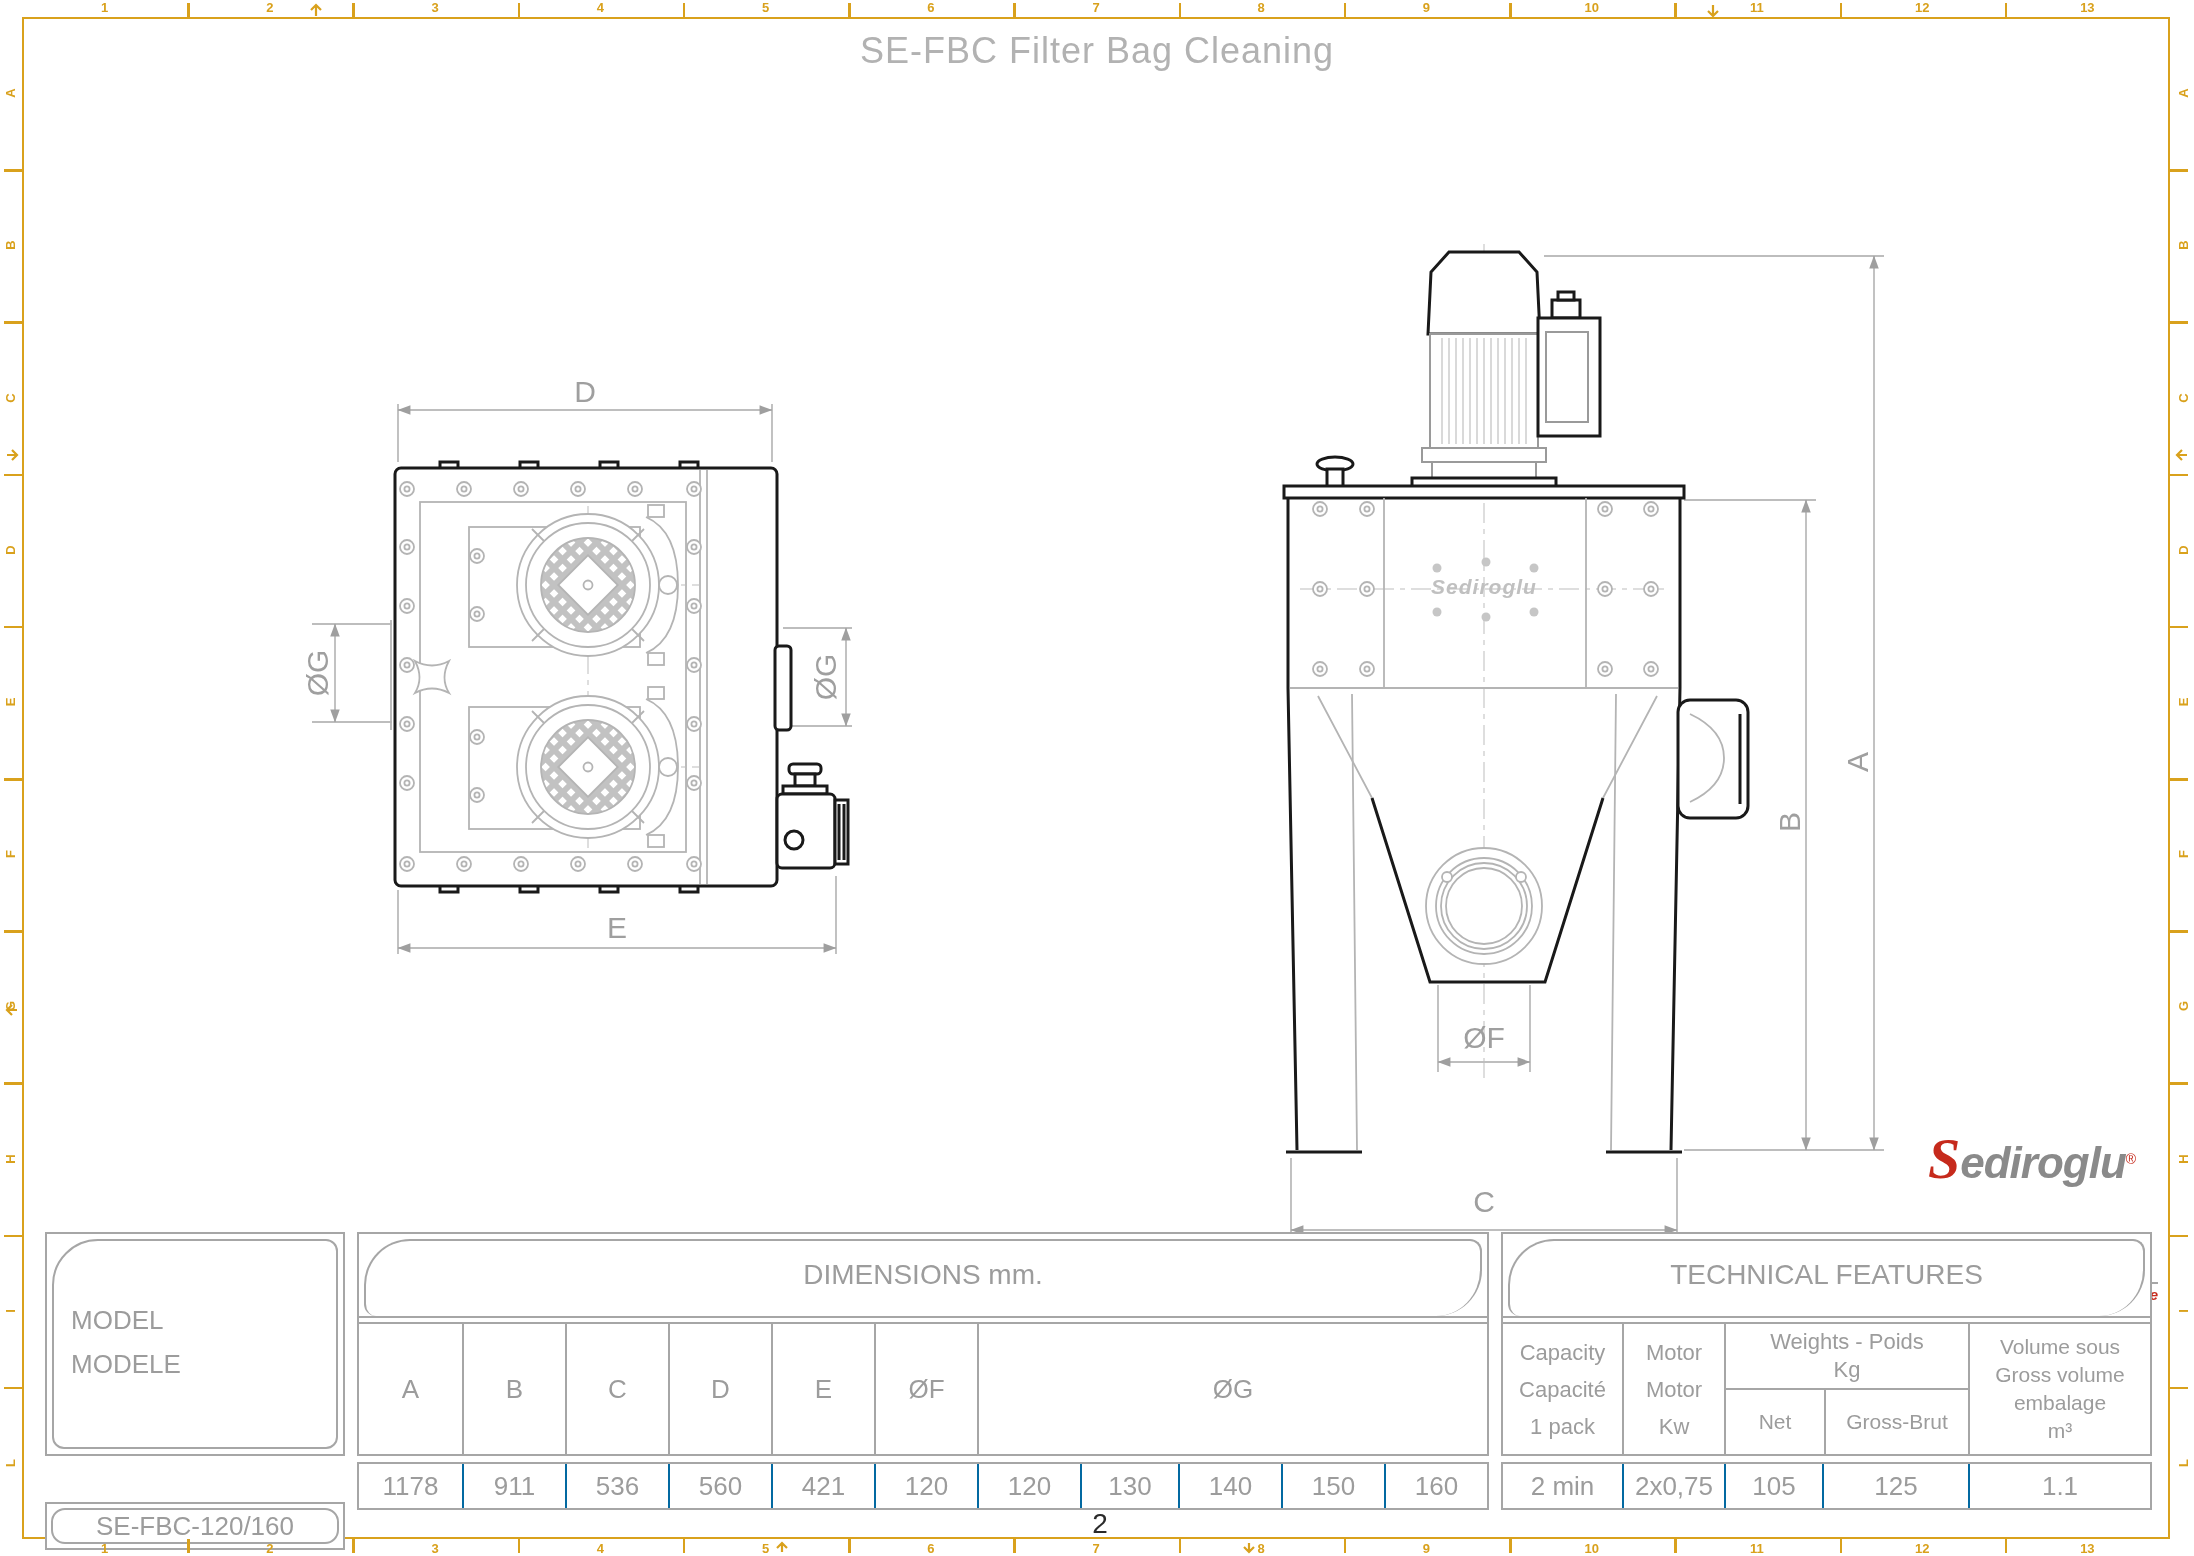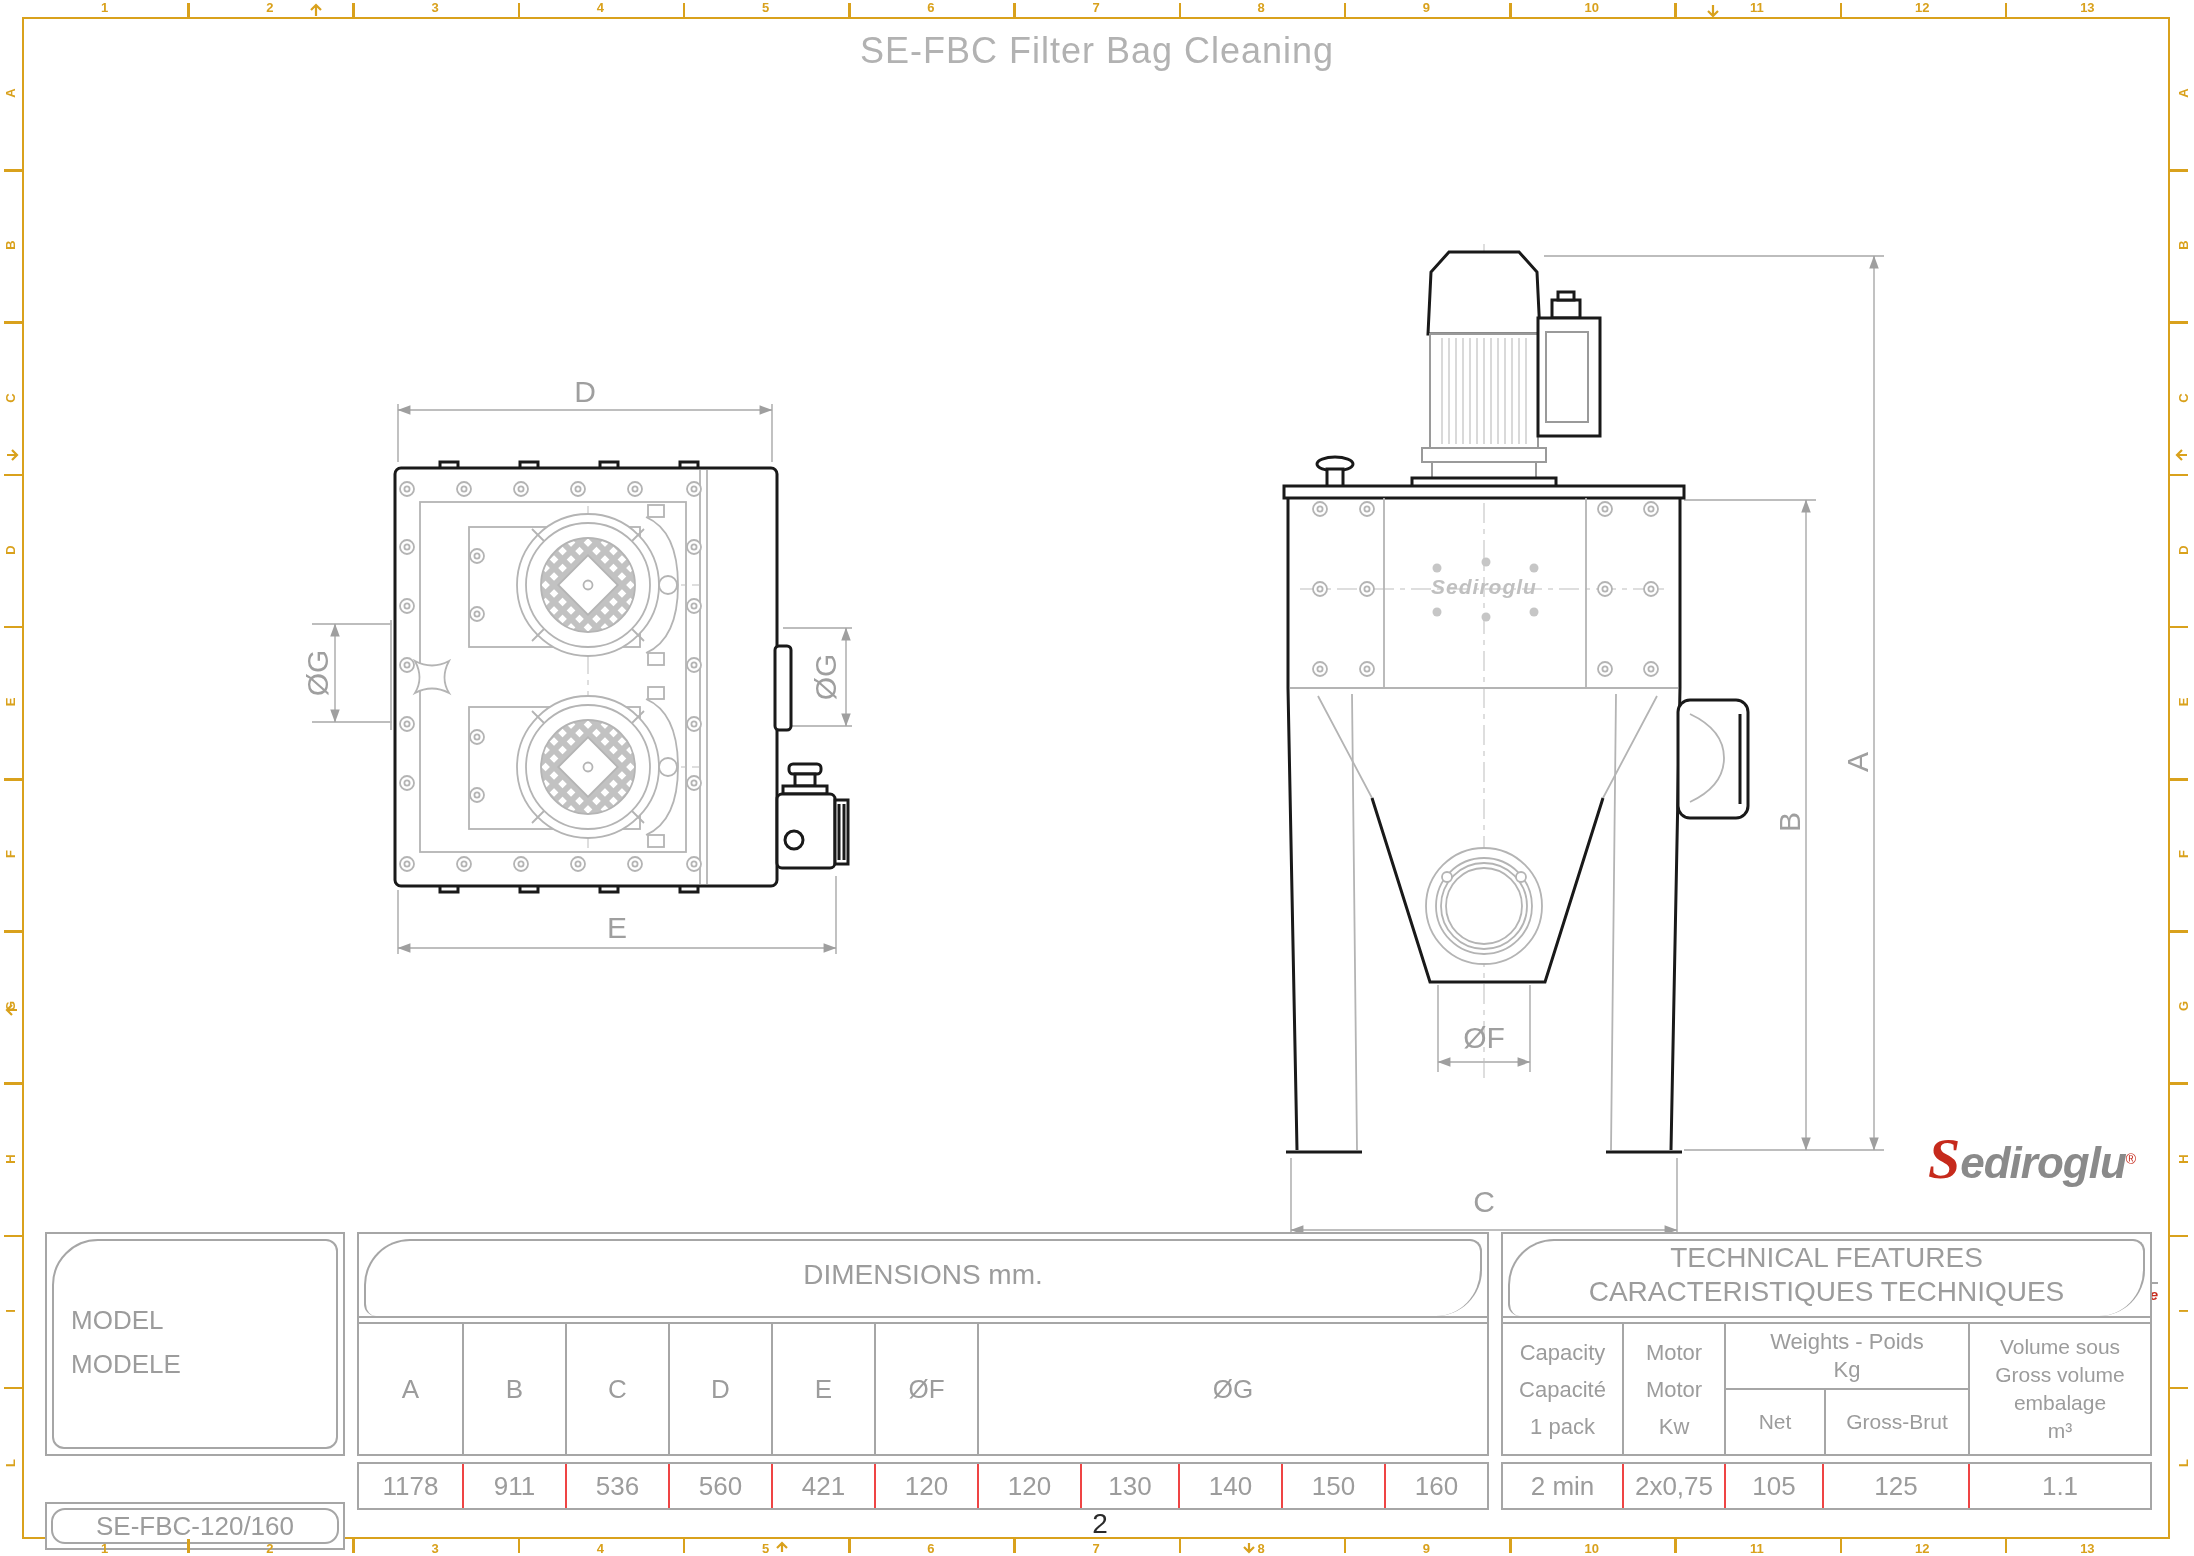--- a/index.html
+++ b/index.html
@@ -49,21 +49,21 @@
        flex-direction:column;}
   .col + .col{border-left:2px solid #a6a6a6;}
   .hdr-letter{font-size:26px;color:#9c9c9c;}
   .sub3{font-size:22px;line-height:37px;text-align:center;color:#9c9c9c;}
   .sub4{font-size:21px;line-height:28px;text-align:center;color:#9c9c9c;}
   .wtitle{height:64px;border-bottom:2px solid #a6a6a6;display:flex;flex-direction:column;
           align-items:center;justify-content:center;font-size:22px;line-height:28px;color:#9c9c9c;}
   .wsub{flex:1;display:flex;}
   .drow-cell{box-sizing:border-box;display:flex;align-items:center;justify-content:center;
              font-size:26px;color:#9c9c9c;}
-  .drow-cell + .drow-cell{border-left:2px solid #ef4444;}
+  .drow-cell + .drow-cell{border-left:2px solid #0369a1;}
   .model-lines{position:relative;padding:64px 0 0 24px;font-size:26px;line-height:44px;
                color:#9c9c9c;}
   .big-title{font-size:28px;color:#9c9c9c;line-height:34px;text-align:center;}
   
   .g{stroke:#b4b4b4;fill:none;stroke-width:1.8;}
   .gf{stroke:#b4b4b4;fill:#fff;stroke-width:1.8;}
   .gm{stroke:#9a9a9a;fill:#fff;stroke-width:2;}
   .gt{stroke:#c9c9c9;fill:none;stroke-width:1.4;}
   .blk{stroke:#191919;fill:#fff;stroke-width:3;}
   .blkl{stroke:#191919;fill:none;stroke-width:3;}
@@ -312,21 +312,20 @@
       <div class="col" style="flex:1;">
           <span class="hdr-letter">ØG</span>
         </div>
     </div>
   </div>
 
   <div class="panel" style="left:1501px;top:1232px;width:651px;height:224px;">
     <div class="title-row">
       <div class="inner-outline" style="border-radius:46px 12px 46px 12px;border-bottom:none;inset:5px 5px 0 5px;"></div>
       <span class="big-title">TECHNICAL FEATURES</span>
-      <span class="big-title">CARACTERISTIQUES TECHNIQUES</span>
     </div>
     <div class="row2">
       <div class="col" style="width:119px;">
         <div class="sub3">Capacity</div>
         <div class="sub3">Capacité</div>
         <div class="sub3">1 pack</div>
       </div>
       <div class="col" style="width:102px;">
         <div class="sub3">Motor</div>
         <div class="sub3">Motor</div>

